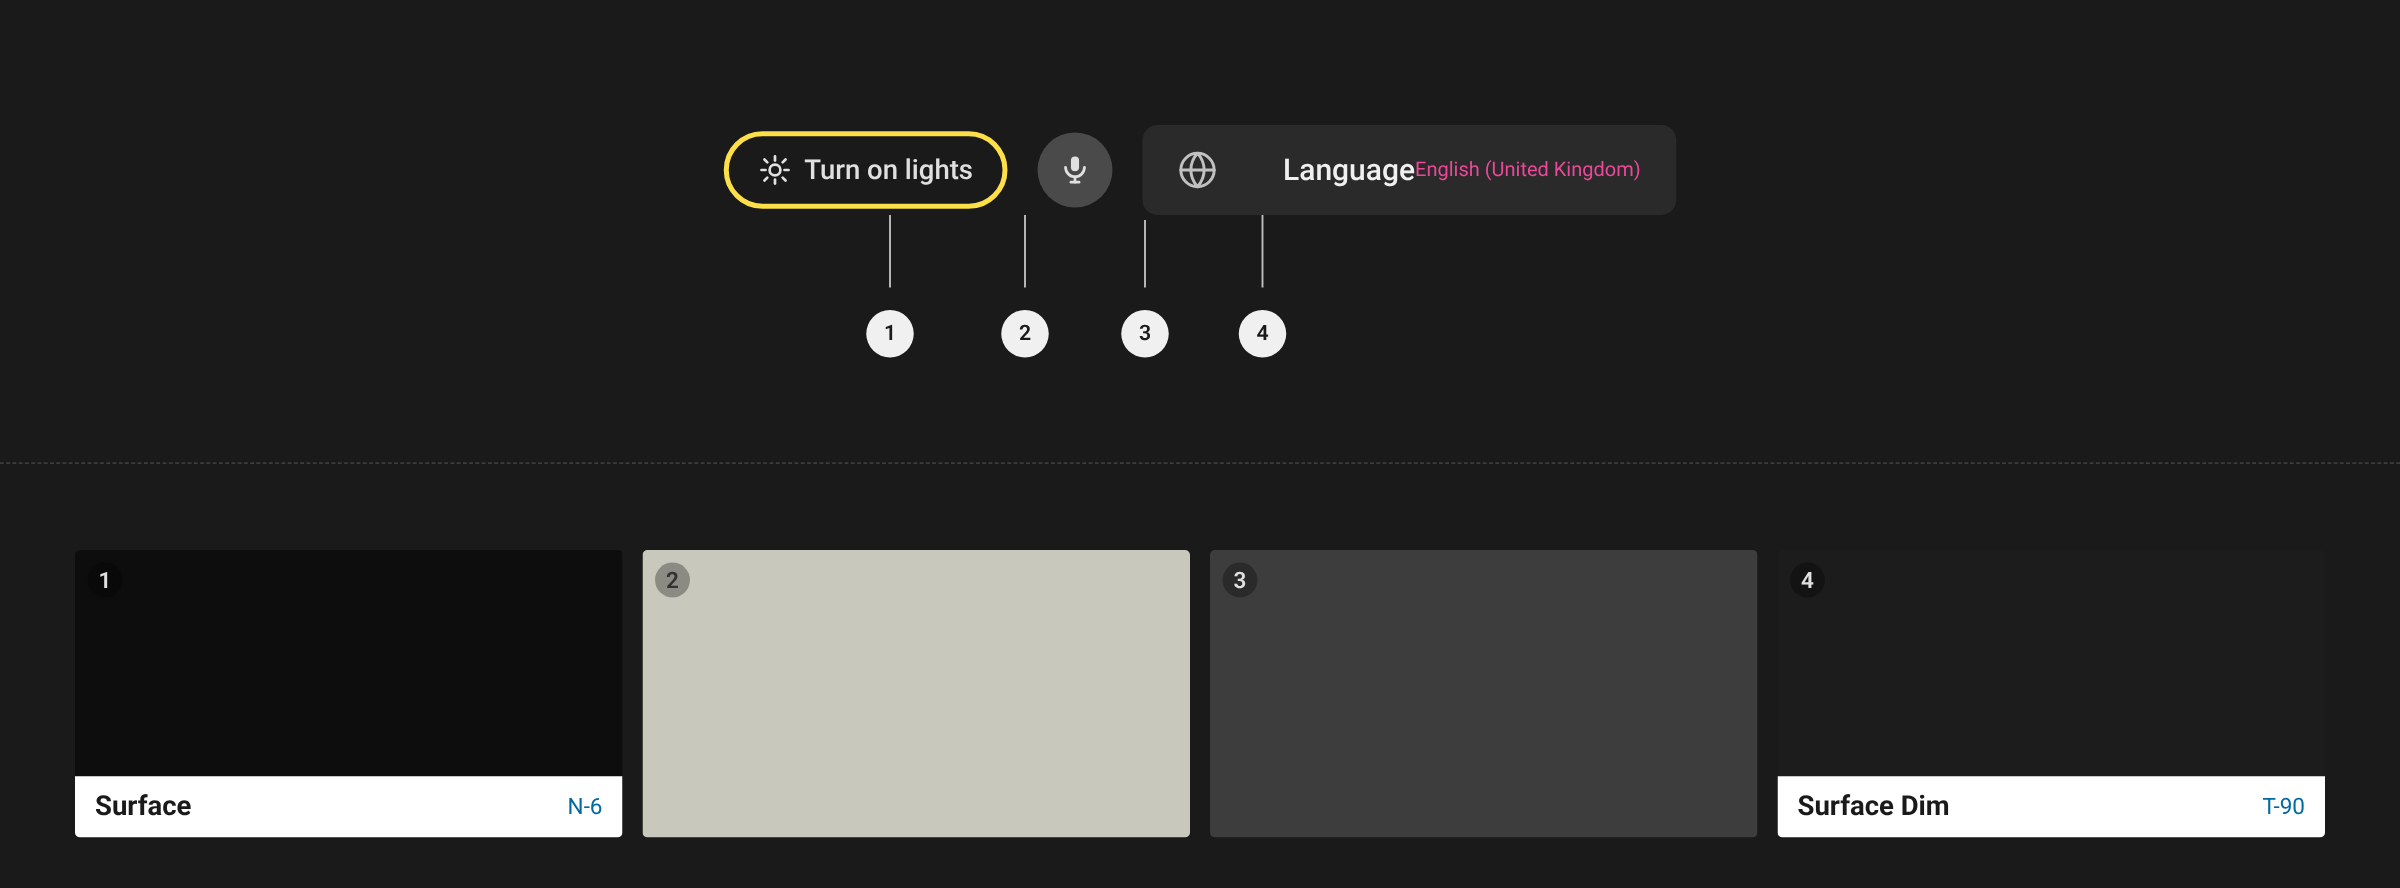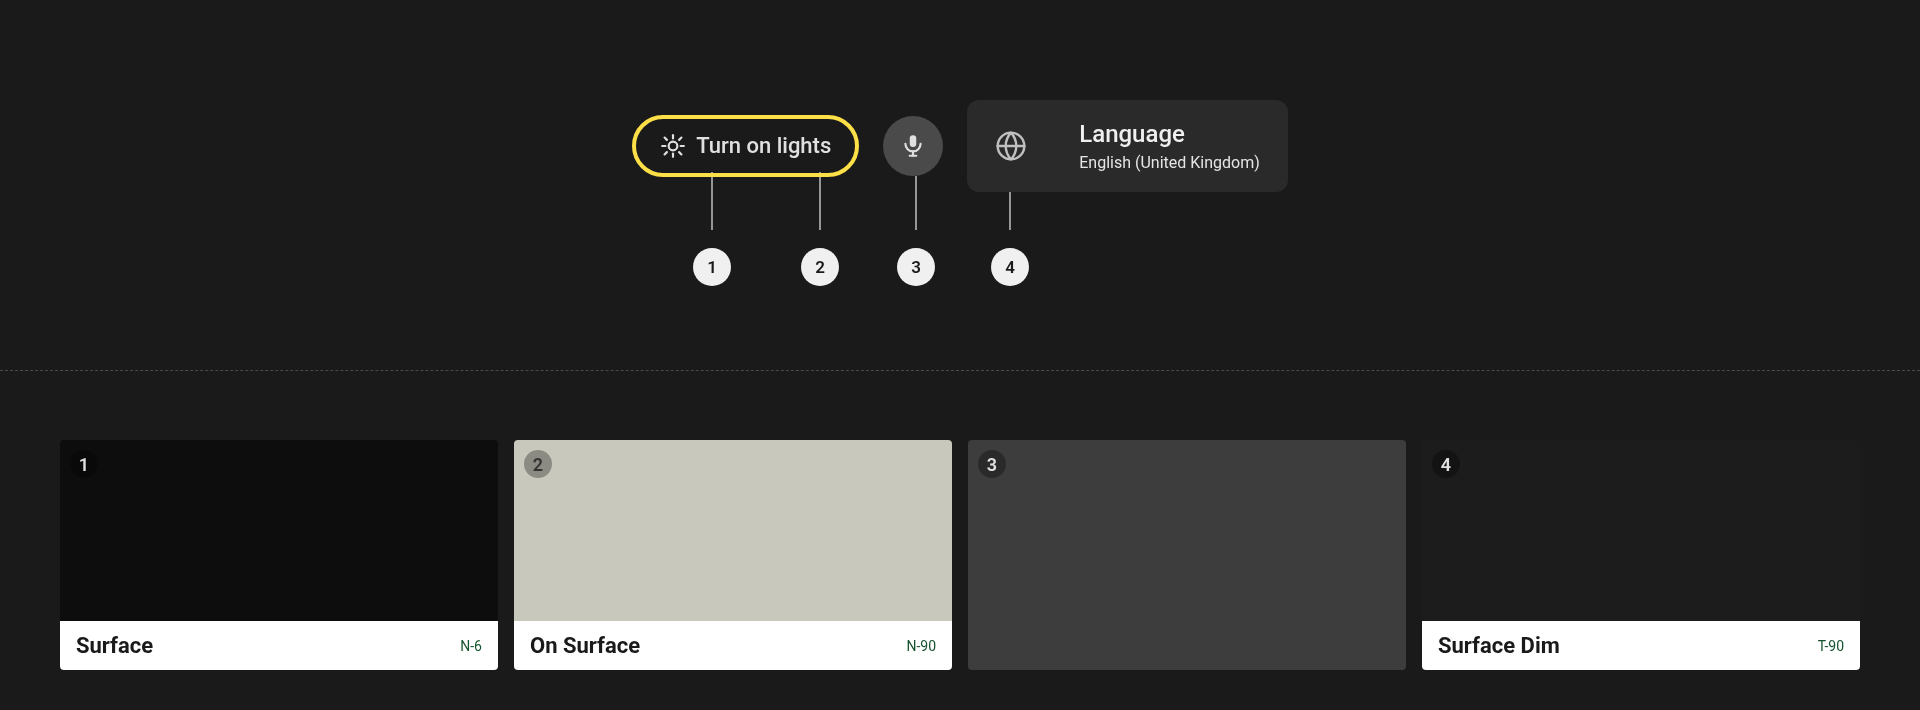--- a/index.html
+++ b/index.html
@@ -70,33 +70,33 @@
 
     .globe-icon {
       width: 32px;
       height: 32px;
       color: #c0c0c0;
       flex-shrink: 0;
     }
 
     .language-text {
       display: flex;
-      flex-direction: column;
+      flex-direction: row;
       margin-left: 32px;
     }
 
     .language-title {
       color: #f0f0f0;
       font-size: 24px;
       font-weight: 500;
       line-height: 1.2;
     }
 
     .language-subtitle {
-      color: #e5e5e5;
+      color: #ec4899;
       font-size: 16px;
       margin-top: 4px;
     }
 
     
     .lines-svg {
       position: absolute;
       top: 0;
       left: 0;
       width: 100%;
@@ -148,23 +148,23 @@
       justify-content: space-between;
     }
 
     .swatch-name {
       font-size: 22px;
       font-weight: 700;
       color: #1a1a1a;
     }
 
     .swatch-code {
-      font-size: 14px;
+      font-size: 18px;
       font-weight: 400;
-      color: #14532d;
+      color: #0369a1;
     }
 
     .swatch-number {
       position: absolute;
       top: 10px;
       left: 10px;
       color: #e0e0e0;
       font-size: 18px;
       font-weight: 600;
       background: rgba(0,0,0,0.3);
@@ -263,24 +263,20 @@
     <div class="swatch-color-area"></div>
     <div class="swatch-label-area">
       <span class="swatch-name">Surface</span>
       <span class="swatch-code">N-6</span>
     </div>
   </div>
 
   <div class="color-swatch swatch-2">
     <div class="swatch-number" style="color:#333;">2</div>
     <div class="swatch-color-area"></div>
-    <div class="swatch-label-area">
-      <span class="swatch-name">On Surface</span>
-      <span class="swatch-code">N-90</span>
-    </div>
   </div>
 
   <div class="color-swatch swatch-3">
     <div class="swatch-number">3</div>
     <div class="swatch-color-area"></div>
   </div>
 
   <div class="color-swatch swatch-4">
     <div class="swatch-number">4</div>
     <div class="swatch-color-area"></div>

